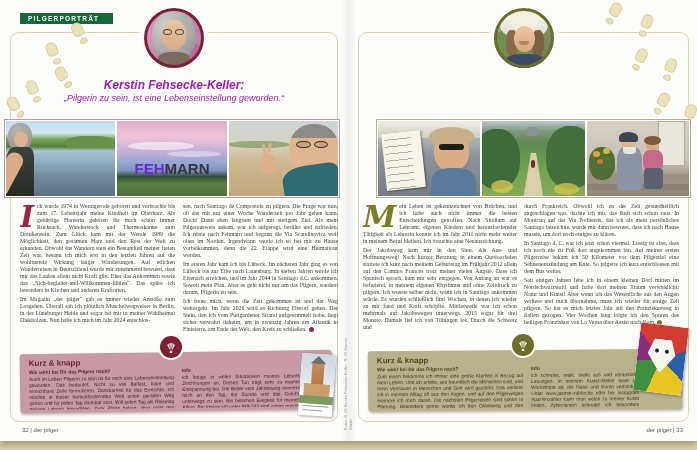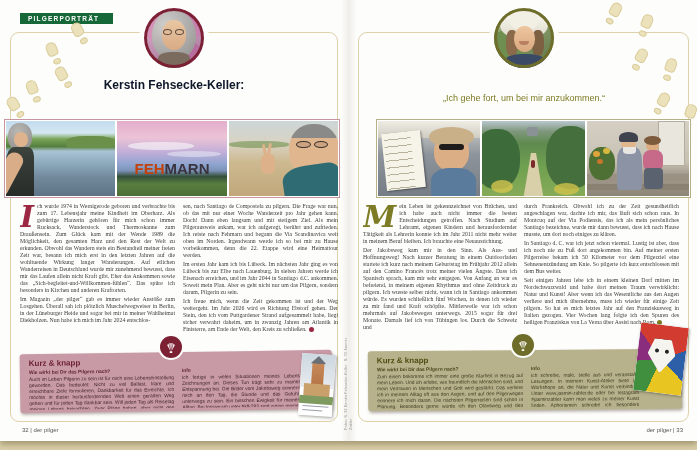--- a/index.html
+++ b/index.html
@@ -32,21 +32,21 @@
   .portrait .ring { position:absolute; inset:0; border-radius:50%; z-index:5; }
   #portrait-left  { left:144px; }
   #portrait-left .ring { border:3px solid #7c2134; }
   #portrait-right { left:494px; }
   #portrait-right .ring { border:3px solid #6f6d2a; }
   .pt-bg, .pt-hair, .pt-face, .pt-hat, .pt-body { position:absolute; }
 
   
   .name { position:absolute; width:300px; text-align:center; font-size:12px; font-weight:bold; top:78px; }
   .quote { position:absolute; width:320px; text-align:center; font-size:9px; top:93px; }
-  #name-left, #quote-left { color:#0f172a; }
+  #name-left, #quote-left { color:#a21caf;font-style:italic; }
   #name-right, #quote-right { color:#7d7b24; }
   #name-left  { left:24px; } #quote-left { left:14px; }
   #name-right { left:374px; } #quote-right { left:364px; }
 
   
   .strip { position:absolute; top:120px; height:77px; display:flex; gap:2px; padding:1px; }
   #strip-left  { left:5px;  width:334px; outline:1px solid #c795a0; background:#fff; }
   #strip-right { left:377px; width:313px; outline:1px solid #b5b184; background:#fff; }
   .photo { position:relative; height:100%; overflow:hidden; flex:1; }
 
@@ -171,37 +171,37 @@
     <div class="pt-hat" style="left:16px; top:0px; width:28px; height:22px; border-radius:50% 50% 40% 40%; background:#f2efe4;"></div>
     <div class="pt-hair" style="left:12px; top:22px; width:12px; height:26px; border-radius:40%; background:#8a6a4a;"></div>
     <div class="pt-hair" style="left:38px; top:22px; width:12px; height:26px; border-radius:40%; background:#7d5f42;"></div>
     <div class="pt-face" style="left:20px; top:18px; width:21px; height:26px; border-radius:48%; background:linear-gradient(180deg,#eec6a0,#d9a87f);"></div>
     <div class="ph" style="left:25px; top:33px; width:10px; height:4px; border-radius:0 0 8px 8px; background:#b97f63;"></div>
     <div class="pt-body" style="left:12px; top:46px; width:38px; height:14px; border-radius:40% 40% 0 0; background:#3a4a66;"></div>
     <div class="ring"></div>
   </div>
 
   <div class="name" id="name-left">Kerstin Fehsecke-Keller:</div>
-  <div class="quote" id="quote-right">„Ich gehe fort, um bei mir anzukommen.“</div>
+  <div class="quote" id="quote-left">„Pilgerin zu sein, ist eine Lebenseinstellung geworden.“</div>
 
   <div class="strip" id="strip-left">
     <div class="photo">
       <div class="ph" style="inset:0; background:linear-gradient(180deg,#c2dcee 0%,#d5e7f2 16%,#79a458 24%,#557f3f 34%,#a9c3d3 40%,#8fadc0 55%,#72899c 75%,#5d7285 100%);"></div>
       <div class="ph" style="left:55%; top:20%; width:45%; height:16%; background:#6a9049; border-radius:40% 40% 20% 20%;"></div>
       <div class="ph" style="left:2%; top:2%; width:22%; height:38%; border-radius:45%; background:radial-gradient(circle at 40% 30%, #b9b7b4, #8b8987);"></div>
       <div class="ph" style="left:7%; top:14%; width:13%; height:20%; border-radius:48%; background:#dfb38d;"></div>
       <div class="ph" style="left:0; top:34%; width:26%; height:66%; background:linear-gradient(180deg,#3c423c,#272c29); border-radius:30% 20% 0 0;"></div>
       <div class="ph" style="left:-6%; top:40%; width:16%; height:62%; background:#d8ad87; transform:rotate(28deg); border-radius:8px;"></div>
     </div>
     <div class="photo">
       <div class="ph" style="inset:0; background:linear-gradient(180deg,#e3aecb 0%,#ecc3d6 22%,#c0aed8 42%,#8da4cf 58%,#7d93b8 66%,#35503a 74%,#5a7e40 84%,#4c6f38 100%);"></div>
       <div class="ph" style="left:10%; top:28%; width:60%; height:10%; border-radius:50%; background:rgba(255,255,255,.55);"></div>
       <div class="ph" style="left:45%; top:40%; width:50%; height:8%; border-radius:50%; background:rgba(235,240,250,.5);"></div>
       <div class="ph" style="left:0; right:0; top:52%; text-align:center; font-weight:bold; font-size:15px; letter-spacing:0; font-family:'Liberation Sans',sans-serif;">
-        <span style="color:#c2410c;">FEH</span><span style="color:#3a3340;">MARN</span>
+        <span style="color:#6d28d9;">FEH</span><span style="color:#3a3340;">MARN</span>
       </div>
     </div>
     <div class="photo">
       <div class="ph" style="inset:0; background:linear-gradient(180deg,#ccd6d8 0%,#d9d3c2 30%,#cdb990 55%,#c1a77b 100%);"></div>
       <div class="ph" style="left:0; top:26%; width:55%; height:10%; background:#7f9a5e; border-radius:40%; opacity:.7;"></div>
       <div class="ph" style="left:55%; top:4%; width:46%; height:70%; border-radius:46%; background:linear-gradient(180deg,#8a8a88 0 26%, #e0b68f 27% 100%);"></div>
       <div class="ph" style="left:62%; top:26%; width:13%; height:10%; border:1.5px solid #3c332e; border-radius:50%; background:rgba(120,90,70,.2);"></div>
       <div class="ph" style="left:78%; top:26%; width:13%; height:10%; border:1.5px solid #3c332e; border-radius:50%; background:rgba(120,90,70,.2);"></div>
       <div class="ph" style="left:50%; top:58%; width:52%; height:46%; background:#2e6b72; border-radius:40% 20% 0 0; transform:rotate(-8deg);"></div>
       <div class="ph" style="left:30%; top:44%; width:12%; height:26%; background:#ddb28a; border-radius:35%;"></div>

